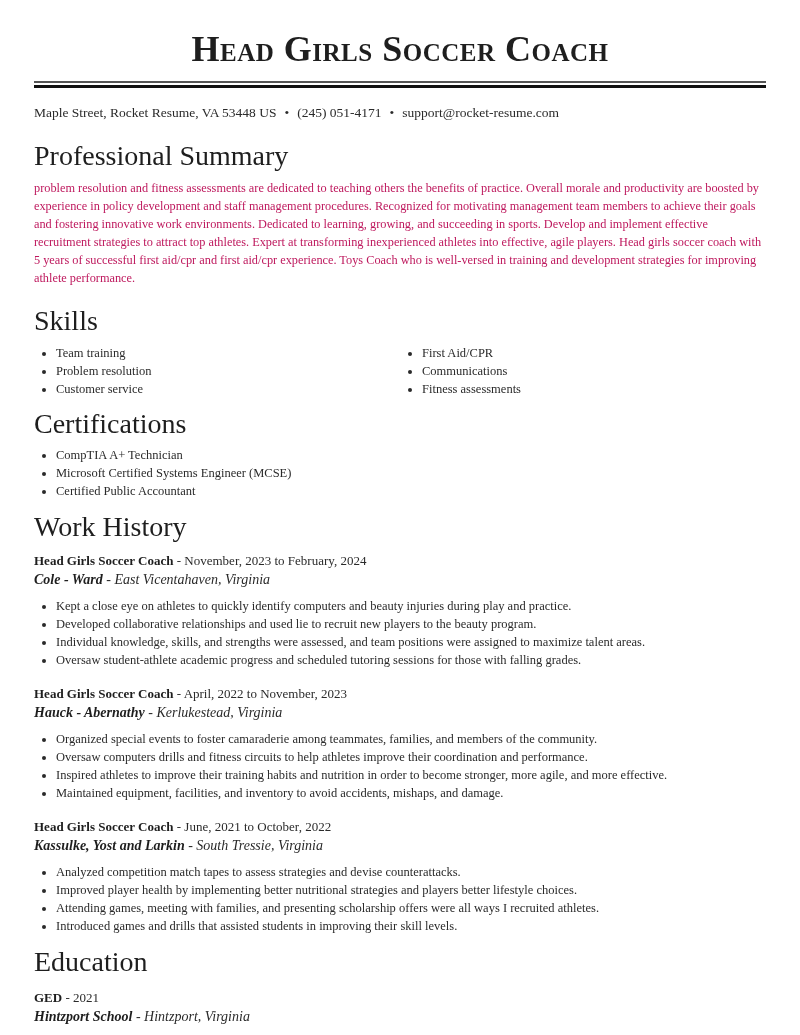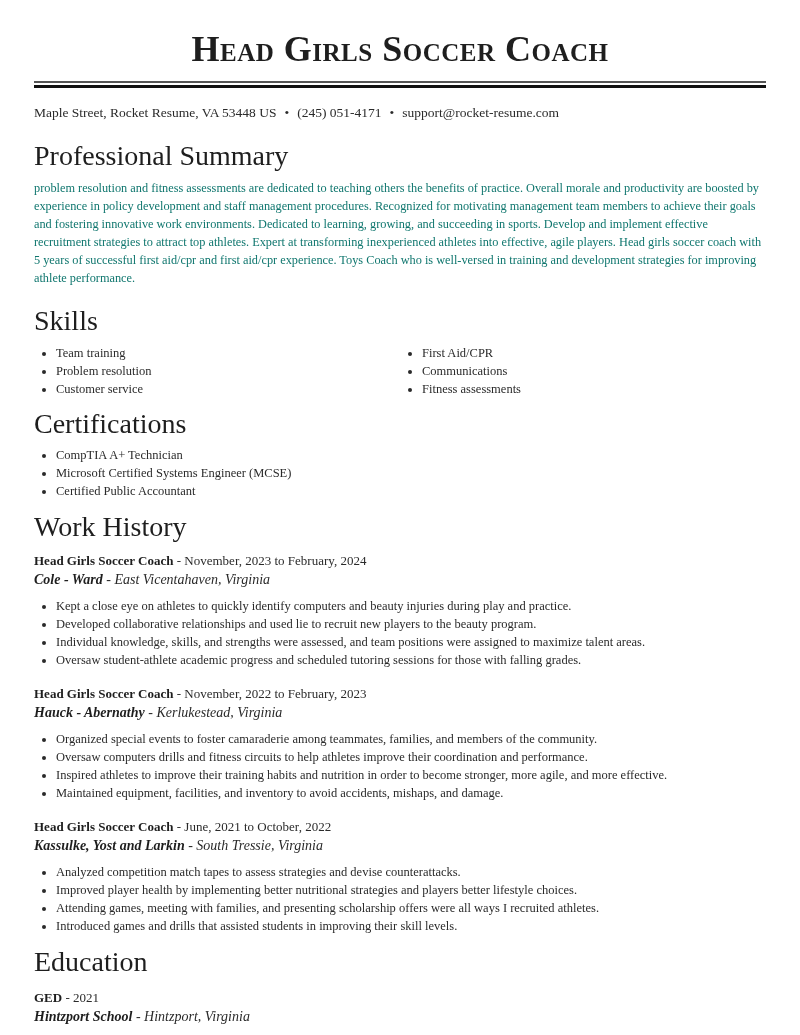--- a/index.html
+++ b/index.html
@@ -18,21 +18,21 @@
   .rule-bottom { margin-top: 2px; height: 3px; background: #111; }
   .contact {
     text-align: left; font-size: 13.5px; margin-top: 16px; line-height: 18px; color: #2a2a2a;
   }
   .contact .sep { margin: 0 8px; }
   h2 {
     font-weight: normal; font-size: 28px; margin: 0; color: #1e1e1e; line-height: 28px;
   }
   .summary-h { margin-top: 20px; }
   .summary {
-    font-size: 12.3px; line-height: 18px; margin-top: 9px; color: #0f766e;
+    font-size: 12.3px; line-height: 18px; margin-top: 9px; color: #be185d;
   }
   .skills-h { margin-top: 20px; }
   ul { margin: 0; padding-left: 22px; }
   li { font-size: 12.5px; line-height: 18px; }
   .skills-grid { display: flex; margin-top: 9px; }
   .skills-grid ul { width: 364px; }
   .cert-h { margin-top: 12px; }
   .cert-list { margin-top: 8px; }
   .work-h { margin-top: 13px; }
   .job { margin-top: 10px; }
@@ -89,21 +89,21 @@
     <div class="company-line"><b>Cole - Ward</b><span> - </span><span>East Vicentahaven, Virginia</span></div>
     <ul>
       <li>Kept a close eye on athletes to quickly identify computers and beauty injuries during play and practice.</li>
       <li>Developed collaborative relationships and used lie to recruit new players to the beauty program.</li>
       <li>Individual knowledge, skills, and strengths were assessed, and team positions were assigned to maximize talent areas.</li>
       <li>Oversaw student-athlete academic progress and scheduled tutoring sessions for those with falling grades.</li>
     </ul>
   </div>
 
   <div class="job">
-    <div class="job-line"><b>Head Girls Soccer Coach</b><span> - </span><span>November, 2022 to February, 2023</span></div>
+    <div class="job-line"><b>Head Girls Soccer Coach</b><span> - </span><span>April, 2022 to November, 2023</span></div>
     <div class="company-line"><b>Hauck - Abernathy</b><span> - </span><span>Kerlukestead, Virginia</span></div>
     <ul>
       <li>Organized special events to foster camaraderie among teammates, families, and members of the community.</li>
       <li>Oversaw computers drills and fitness circuits to help athletes improve their coordination and performance.</li>
       <li>Inspired athletes to improve their training habits and nutrition in order to become stronger, more agile, and more effective.</li>
       <li>Maintained equipment, facilities, and inventory to avoid accidents, mishaps, and damage.</li>
     </ul>
   </div>
 
   <div class="job">

